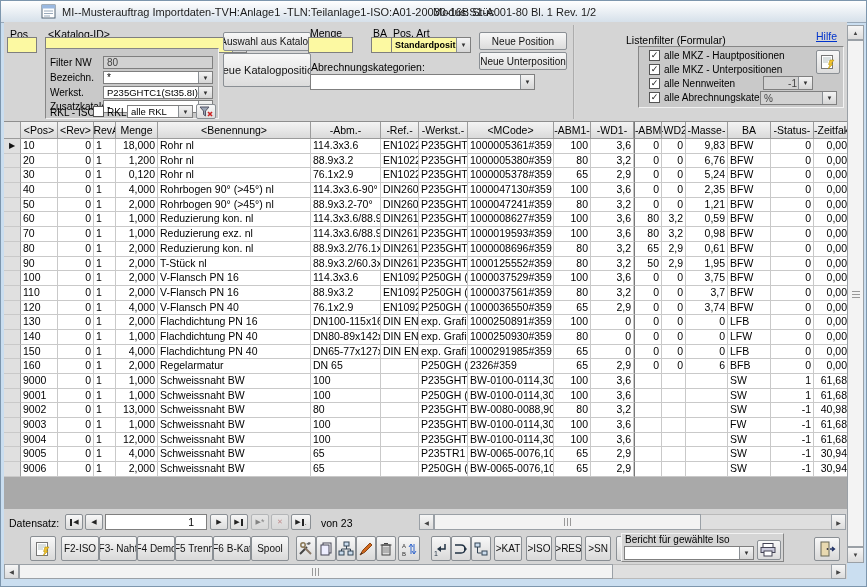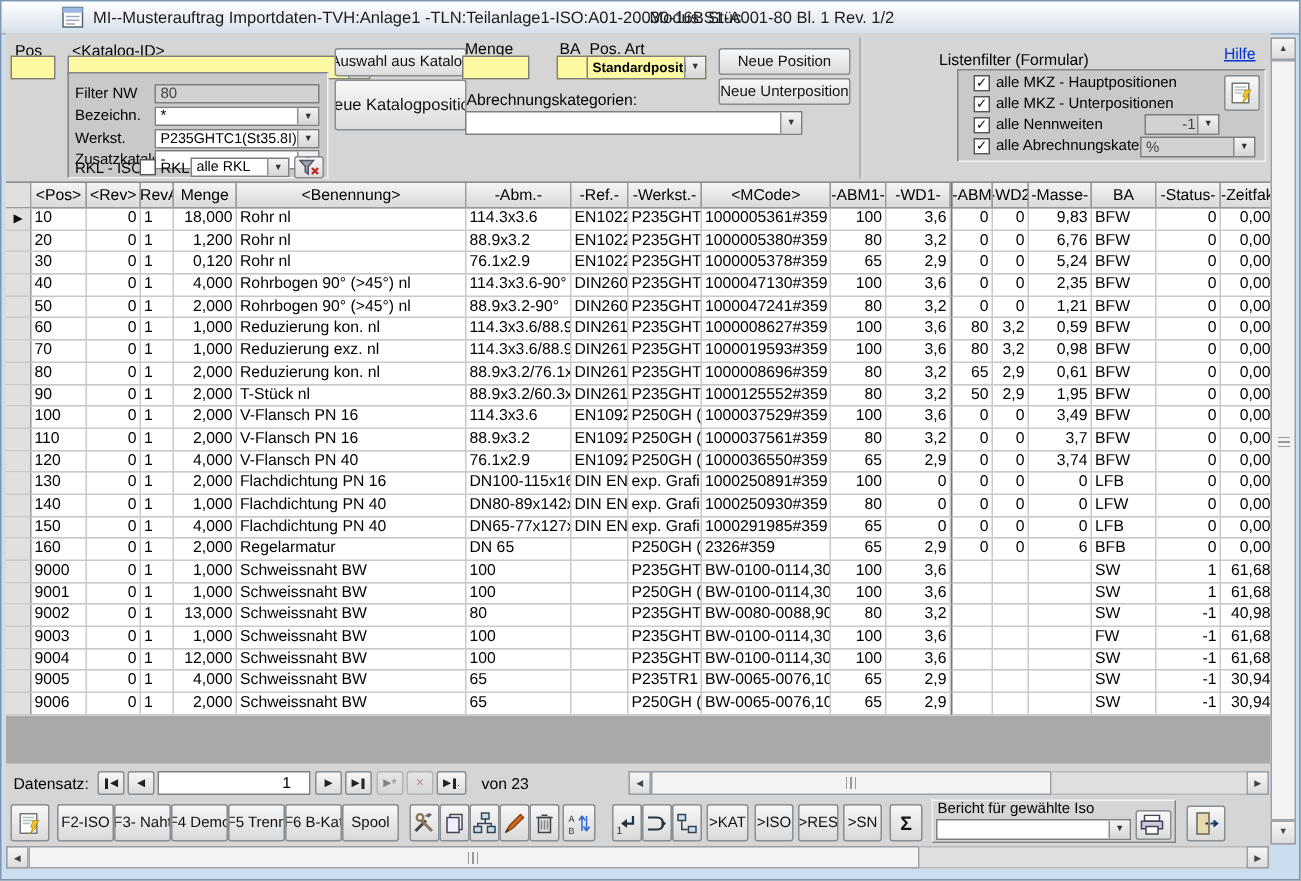--- a/index.html
+++ b/index.html
@@ -35,21 +35,21 @@
   .nav{position:absolute;width:18px;height:16px;background:linear-gradient(#f8f8f8,#dcdcdc);border:1px solid #8a8f94;border-radius:2px;display:flex;align-items:center;justify-content:center;font-size:7px;color:#222;box-sizing:border-box;}
   .bar{display:inline-block;width:2px;height:7px;background:#222;margin:0 1px;}
   .dis{opacity:.45;}
   
   .sb-btn{position:absolute;background:linear-gradient(#f6f6f6,#dcdcdc);border:1px solid #9aa0a6;display:flex;align-items:center;justify-content:center;font-size:6px;color:#444;box-sizing:border-box;}
   .sb-track{position:absolute;background:#dfdfdf;border:1px solid #b9b9b9;box-sizing:border-box;}
   .sb-thumb{position:absolute;background:#f3f3f3;border:1px solid #9aa0a6;box-sizing:border-box;display:flex;align-items:center;justify-content:center;}
   .gripH{width:8px;height:8px;background:repeating-linear-gradient(90deg,#999 0 1px,transparent 1px 3px);}
   .gripV{width:8px;height:8px;background:repeating-linear-gradient(0deg,#999 0 1px,transparent 1px 3px);}
   
-  .tbtn{position:absolute;height:25px;background:linear-gradient(#f8f8f8,#d9d9d9);border:1px solid #8a8f94;border-radius:2px;display:flex;align-items:center;justify-content:center;font-size:10px;color:#111;box-sizing:border-box;overflow:hidden;white-space:nowrap;}
+  .tbtn{position:absolute;height:25px;background:linear-gradient(#f8f8f8,#d9d9d9);border:1px solid #8a8f94;border-radius:2px;display:flex;align-items:center;justify-content:center;font-size:10px;color:#111;box-sizing:border-box;overflow:hidden;white-space:nowrap;margin-left:23px;}
   .sigma{font-size:13px;font-weight:bold;}
 </style>
 </head>
 <body>
 
 <div class="window">
 
   <div class="titlebar">
     <svg width="15" height="15" viewBox="0 0 15 15" style="margin-left:6px">
         <rect x="1" y="1" width="13" height="13" fill="#fff" stroke="#567"></rect>
@@ -255,21 +255,21 @@
           <div class="cell c15 num">0</div>
           <div class="cell c16 num">0,00</div>
         </div>
         <div class="trow">
           <div class="cell selc"></div>
           <div class="cell c0">50</div>
           <div class="cell c1 num">0</div>
           <div class="cell c2">1</div>
           <div class="cell c3 num">2,000</div>
           <div class="cell c4">Rohrbogen 90° (&gt;45°) nl</div>
-          <div class="cell c5">88.9x3.2-90°</div>
+          <div class="cell c5">88.9x3.2-70°</div>
           <div class="cell c6">DIN2605</div>
           <div class="cell c7">P235GHT</div>
           <div class="cell c8">1000047241#359</div>
           <div class="cell c9 num">80</div>
           <div class="cell c10 num">3,2</div>
           <div class="cell c11 num hb">0</div>
           <div class="cell c12 num">0</div>
           <div class="cell c13 num">1,21</div>
           <div class="cell c14">BFW</div>
           <div class="cell c15 num">0</div>
@@ -363,21 +363,21 @@
           <div class="cell c3 num">2,000</div>
           <div class="cell c4">V-Flansch PN 16</div>
           <div class="cell c5">114.3x3.6</div>
           <div class="cell c6">EN1092-</div>
           <div class="cell c7">P250GH (</div>
           <div class="cell c8">1000037529#359</div>
           <div class="cell c9 num">100</div>
           <div class="cell c10 num">3,6</div>
           <div class="cell c11 num hb">0</div>
           <div class="cell c12 num">0</div>
-          <div class="cell c13 num">3,49</div>
+          <div class="cell c13 num">3,75</div>
           <div class="cell c14">BFW</div>
           <div class="cell c15 num">0</div>
           <div class="cell c16 num">0,00</div>
         </div>
         <div class="trow">
           <div class="cell selc"></div>
           <div class="cell c0">110</div>
           <div class="cell c1 num">0</div>
           <div class="cell c2">1</div>
           <div class="cell c3 num">2,000</div>

